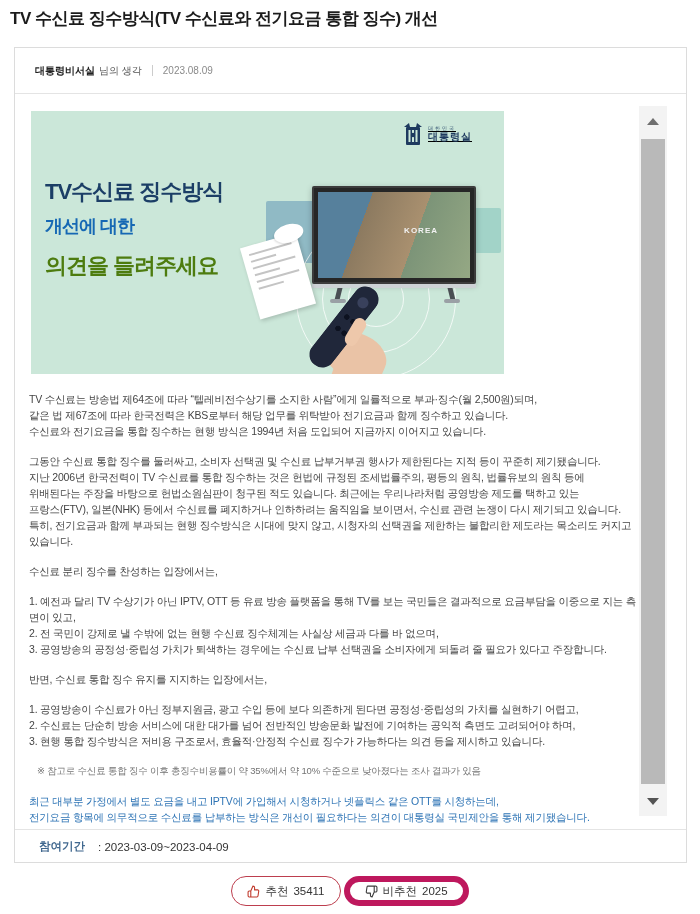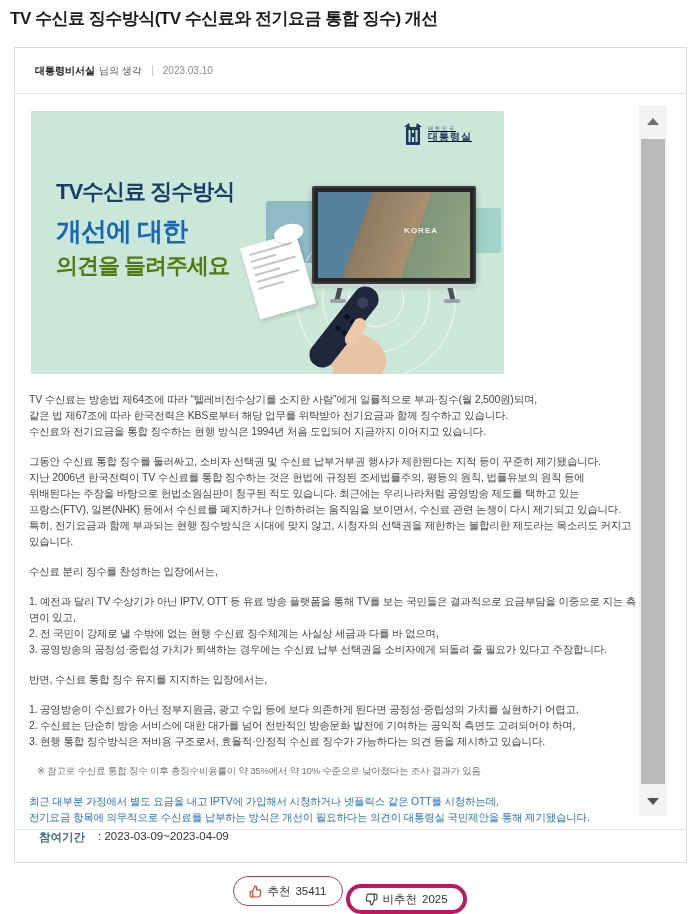--- a/index.html
+++ b/index.html
@@ -24,23 +24,23 @@
   .post-content { position:absolute; left:0; top:46px; width:100%; height:735px; overflow:hidden; }
 
   
   .banner { position:absolute; left:16px; top:17px; width:473px; height:263px;
     background:var(--banner-bg,#cbe7d9); overflow:hidden; }
   .banner-logo { position:absolute; right:32px; top:10px; display:flex; align-items:center; gap:4px; }
   .logo-emblem { width:22px; height:26px; }
   .logo-txt { display:flex; flex-direction:column; line-height:1.1;text-decoration:underline; }
   .logo-small { font-size:5px; color:#2a4a6b; letter-spacing:2px; }
   .logo-main { font-size:10px; font-weight:bold; color:#1e3a5f; letter-spacing:1px; }
-  .bh { position:absolute; left:25px; font-weight:bold; letter-spacing:-1px;text-align:right; }
+  .bh { position:absolute; left:14px; font-weight:bold; letter-spacing:-1px;text-align:right; }
   .bh1 { top:66px;  font-size:22px; color:var(--heading-navy,#1b3e66); }
-  .bh2 { top:103px; font-size:26px; color:var(--heading-blue,#1668b4); }
+  .bh2 { top:103px; font-size:18px; color:var(--heading-blue,#1668b4); }
   .bh3 { top:140px; font-size:22px; font-weight:600; color:#4d7c0f; }
 
   
   .illus { position:absolute; left:0; top:0; width:100%; height:100%; }
   .ghost { position:absolute; border-radius:2px; }
   .ghost-l { left:235px; top:90px; width:52px; height:62px; background:rgba(96,150,180,0.55); }
   .ghost-r { left:440px; top:97px; width:30px; height:45px; background:rgba(130,195,185,0.55); }
   .tv { position:absolute; left:281px; top:75px; width:164px; height:98px;
     background:#262626; border:2px solid #3c3c3c; border-radius:2px;
     box-shadow:0 2px 6px rgba(0,0,0,0.25); }
@@ -93,49 +93,49 @@
     display:flex; align-items:center; justify-content:center; }
   .sb-up { top:0; } .sb-down { bottom:0; }
   .tri-up { width:0; height:0; border-left:6px solid transparent; border-right:6px solid transparent;
     border-bottom:7px solid #6f6f6f; }
   .tri-down { width:0; height:0; border-left:6px solid transparent; border-right:6px solid transparent;
     border-top:7px solid #545454; }
   .sb-thumb { position:absolute; left:2px; top:33px; width:24px; height:645px; background:#b9b9b9; }
 
   
   .post-footer { position:absolute; left:0; top:781px; width:100%; height:34px;
-    border-top:1px solid #e4e4e4; font-size:11.5px; display:flex; 
+    border-top:1px solid #e4e4e4; font-size:11.5px; display:flex; align-items:center;
     padding-left:24px; }
   .period-label { color:var(--period-blue,#41688f); font-weight:bold; }
   .period-value { color:#333; margin-left:13px; }
 
   
   .actions { position:absolute; left:0; top:876px; width:700px; display:flex;
     justify-content:center; gap:3px; }
   .btn { display:flex; align-items:center; gap:5px; height:30px; padding:0 15px;
     background:#fff; border-radius:16px; font-size:11.5px; color:#333; cursor:pointer;
     font-family:inherit; }
   .btn-like { border:1.5px solid var(--accent-red,#bd3e4e); }
-  .btn-dislike { border:4px solid #be185d;margin-top:8px; }
+  .btn-dislike { border:6px solid #be185d; }
   .btn svg { display:block; }
 </style>
 </head>
 <body>
 
 <div class="page">
 
   <h1 class="page-title">TV 수신료 징수방식(TV 수신료와 전기요금 통합 징수) 개선</h1>
 
   <div class="post-box">
 
     <div class="post-header">
       <span class="author">대통령비서실</span>
       <span class="author-suffix">님의 생각</span>
       <span class="hdr-sep"></span>
-      <span class="post-date">2023.03.10</span>
+      <span class="post-date">2023.08.09</span>
     </div>
 
     <div class="post-content">
 
       <div class="banner">
         <div class="banner-logo">
           <svg class="logo-emblem" viewBox="0 0 22 26">
             <path d="M2 6 L7 2 L8 6 Z M20 6 L15 2 L14 6 Z" fill="#1e3a5f"></path>
             <rect x="4" y="6" width="14" height="18" rx="1" fill="#1e3a5f"></rect>
             <rect x="6.5" y="9" width="2" height="12" fill="#cbe7d9"></rect>

